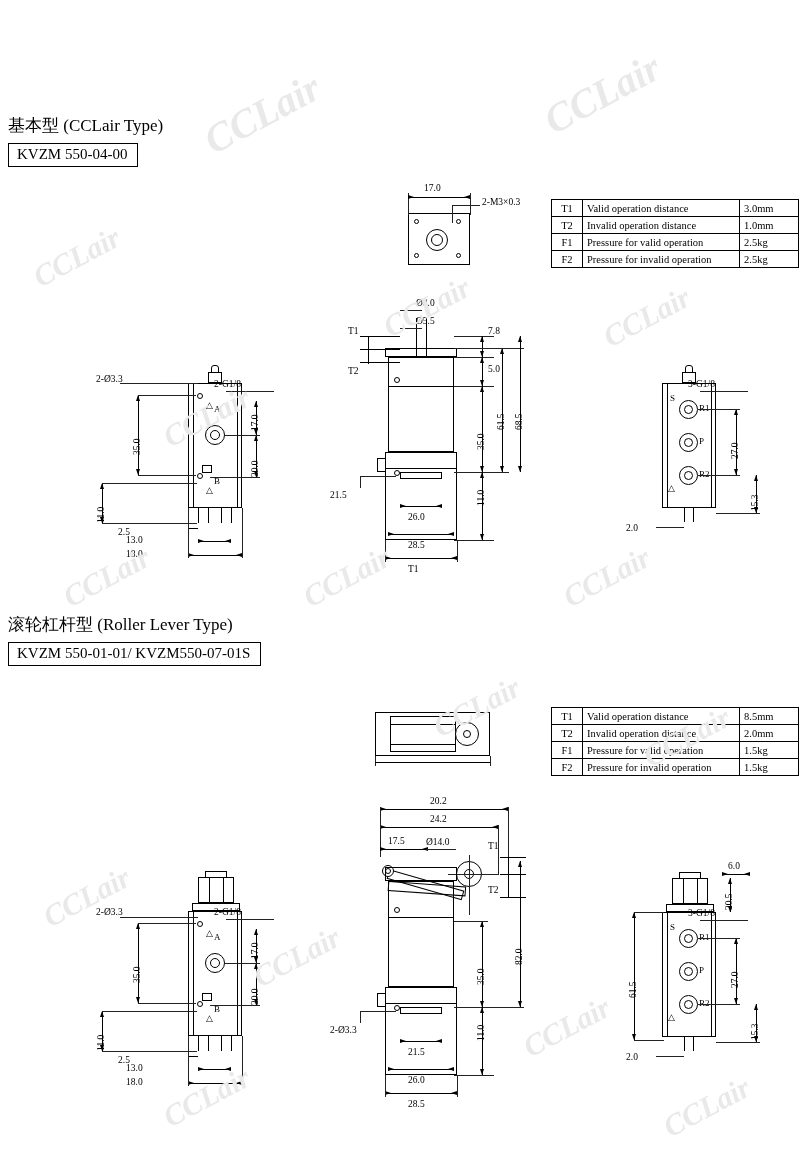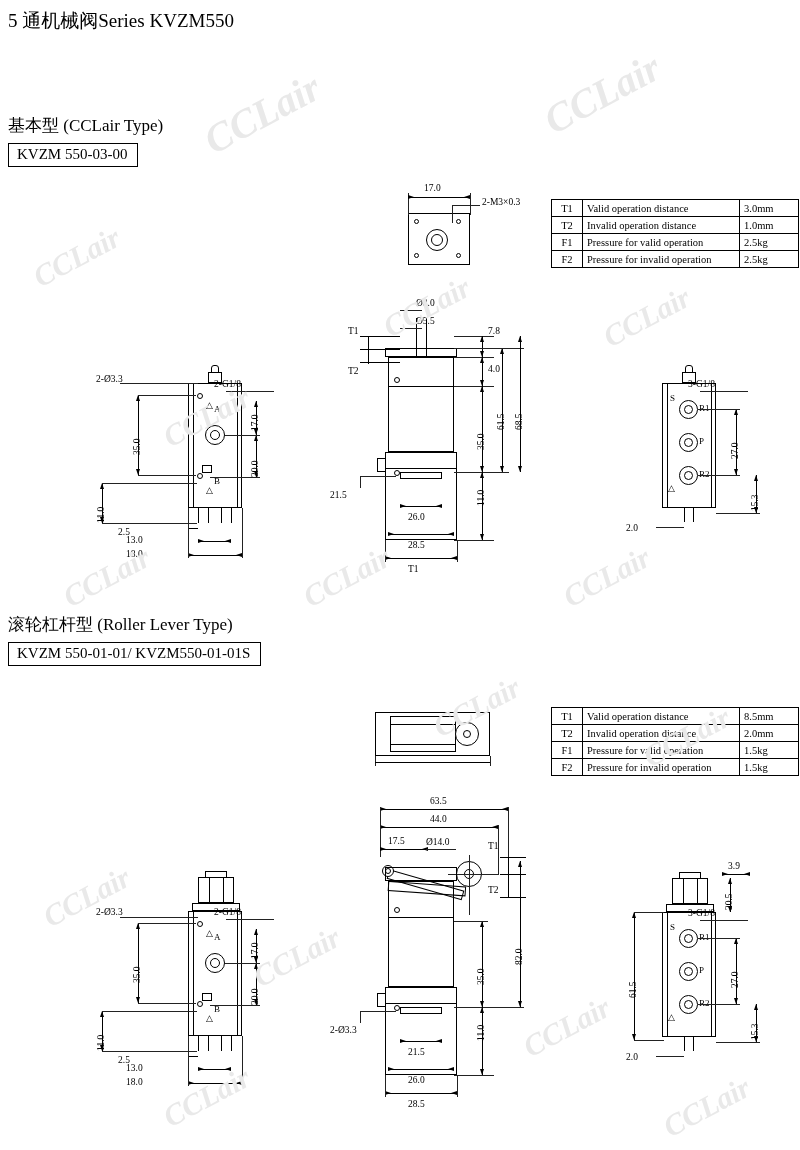--- a/index.html
+++ b/index.html
@@ -61,26 +61,25 @@
 <div class="wm sm" style="left:560px;top:560px;">CCLair</div>
 <div class="wm sm" style="left:430px;top:690px;">CCLair</div>
 <div class="wm sm" style="left:640px;top:720px;">CCLair</div>
 <div class="wm sm" style="left:40px;top:880px;">CCLair</div>
 <div class="wm sm" style="left:250px;top:940px;">CCLair</div>
 <div class="wm sm" style="left:520px;top:1010px;">CCLair</div>
 <div class="wm sm" style="left:160px;top:1080px;">CCLair</div>
 <div class="wm sm" style="left:660px;top:1090px;">CCLair</div>
 
 <div id="title-block" class="abs">
-  <div class="ln">5 通机械阀Series KVZM550</div>
 </div>
 
 <div class="abs section-title" style="left:8px;top:114px;">基本型 (CCLair Type)</div>
 <div class="abs" style="left:8px;top:143px;">
-  <span class="code-box">KVZM 550-03-00</span>
+  <span class="code-box">KVZM 550-04-00</span>
 </div>
 
 <div class="abs" style="left:551px;top:199px;">
   <table class="spec-table">
     <tbody>
         <tr>
       <td class="k">T1</td>
       <td class="d">Valid operation distance</td>
       <td class="v">3.0mm</td>
     </tr>
@@ -231,21 +230,21 @@
   <div class="ln-h thin" style="left:124px;top:46px;width:40px;"></div>
   <div class="ln-h thin" style="left:124px;top:67px;width:40px;"></div>
   <div class="ln-v" style="left:152px;top:46px;height:21px;"></div>
   <div class="arrowU" style="left:149.5px;top:46px;"></div>
   <div class="arrowD" style="left:149.5px;top:61px;"></div>
   <div class="dim" style="left:158px;top:36px;">7.8</div>
 
   <div class="ln-v" style="left:152px;top:67px;height:29px;"></div>
   <div class="arrowU" style="left:149.5px;top:67px;"></div>
   <div class="arrowD" style="left:149.5px;top:90px;"></div>
-  <div class="dim" style="left:158px;top:74px;">4.0</div>
+  <div class="dim" style="left:158px;top:74px;">5.0</div>
   <div class="ln-h thin" style="left:124px;top:96px;width:40px;"></div>
 
   <div class="ln-v" style="left:152px;top:96px;height:86px;"></div>
   <div class="arrowU" style="left:149.5px;top:96px;"></div>
   <div class="arrowD" style="left:149.5px;top:176px;"></div>
   <div class="dim v" style="left:146px;top:160px;">35.0</div>
   <div class="ln-h thin" style="left:124px;top:182px;width:55px;"></div>
 
   <div class="ln-v" style="left:172px;top:58px;height:124px;"></div>
   <div class="arrowU" style="left:169.5px;top:58px;"></div>
@@ -321,21 +320,21 @@
   <div class="ln-h thin" style="left:116px;top:158px;width:44px;"></div>
 
   <div class="ln-v" style="left:84px;top:153px;height:14px;"></div>
   <div class="ln-v" style="left:93px;top:153px;height:14px;"></div>
   <div class="dim" style="left:26px;top:168px;">2.0</div>
   <div class="ln-h thin" style="left:56px;top:172px;width:28px;"></div>
 </div>
 
 <div class="abs section-title" style="left:8px;top:613px;">滚轮杠杆型 (Roller Lever Type)</div>
 <div class="abs" style="left:8px;top:642px;">
-  <span class="code-box">KVZM 550-01-01/ KVZM550-01-01S</span>
+  <span class="code-box">KVZM 550-01-01/ KVZM550-07-01S</span>
 </div>
 
 <div class="abs" style="left:551px;top:707px;">
   <table class="spec-table">
     <tbody>
         <tr>
       <td class="k">T1</td>
       <td class="d">Valid operation distance</td>
       <td class="v">8.5mm</td>
     </tr>
@@ -438,26 +437,26 @@
   <div class="dim" style="left:46px;top:212px;">18.0</div>
   <div class="ln-v thin" style="left:108px;top:171px;height:50px;"></div>
   <div class="ln-v thin" style="left:162px;top:171px;height:50px;"></div>
 </div>
 
 <div class="abs" style="left:330px;top:795px;width:230px;height:320px;">
 
   <div class="ln-h" style="left:50px;top:14px;width:128px;"></div>
   <div class="arrowR" style="left:50px;top:11.5px;"></div>
   <div class="arrowL" style="left:172px;top:11.5px;"></div>
-  <div class="dim" style="left:100px;top:1px;">63.5</div>
+  <div class="dim" style="left:100px;top:1px;">20.2</div>
 
   <div class="ln-h" style="left:50px;top:32px;width:118px;"></div>
   <div class="arrowR" style="left:50px;top:29.5px;"></div>
   <div class="arrowL" style="left:162px;top:29.5px;"></div>
-  <div class="dim" style="left:100px;top:19px;">44.0</div>
+  <div class="dim" style="left:100px;top:19px;">24.2</div>
   <div class="ln-v thin" style="left:50px;top:12px;height:50px;"></div>
   <div class="ln-v thin" style="left:178px;top:12px;height:60px;"></div>
   <div class="ln-v thin" style="left:168px;top:30px;height:50px;"></div>
 
   <div class="ln-h" style="left:50px;top:54px;width:48px;"></div>
   <div class="arrowR" style="left:50px;top:51.5px;"></div>
   <div class="arrowL" style="left:92px;top:51.5px;"></div>
   <div class="dim" style="left:58px;top:41px;">17.5</div>
 
   <div class="dim" style="left:96px;top:42px;">Ø14.0</div>
@@ -534,21 +533,21 @@
 
   <div class="box" style="left:72px;top:18px;width:36px;height:26px;"></div>
   <div class="box" style="left:79px;top:12px;width:22px;height:7px;"></div>
   <div class="ln-v" style="left:83px;top:18px;height:26px;"></div>
   <div class="ln-v" style="left:97px;top:18px;height:26px;"></div>
   <div class="box" style="left:66px;top:44px;width:48px;height:8px;"></div>
 
   <div class="ln-h" style="left:122px;top:14px;width:28px;"></div>
   <div class="arrowR" style="left:122px;top:11.5px;"></div>
   <div class="arrowL" style="left:144px;top:11.5px;"></div>
-  <div class="dim" style="left:128px;top:1px;">3.9</div>
+  <div class="dim" style="left:128px;top:1px;">6.0</div>
 
   <div class="ln-v" style="left:130px;top:18px;height:34px;"></div>
   <div class="arrowU" style="left:127.5px;top:18px;"></div>
   <div class="arrowD" style="left:127.5px;top:46px;"></div>
   <div class="dim v" style="left:124px;top:50px;">20.5</div>
 
   <div class="box" style="left:62px;top:52px;width:54px;height:125px;"></div>
   <div class="ln-v" style="left:67px;top:52px;height:125px;"></div>
   <div class="ln-v" style="left:111px;top:52px;height:125px;"></div>
   <div class="circ" style="left:79px;top:69px;width:19px;height:19px;"></div>

